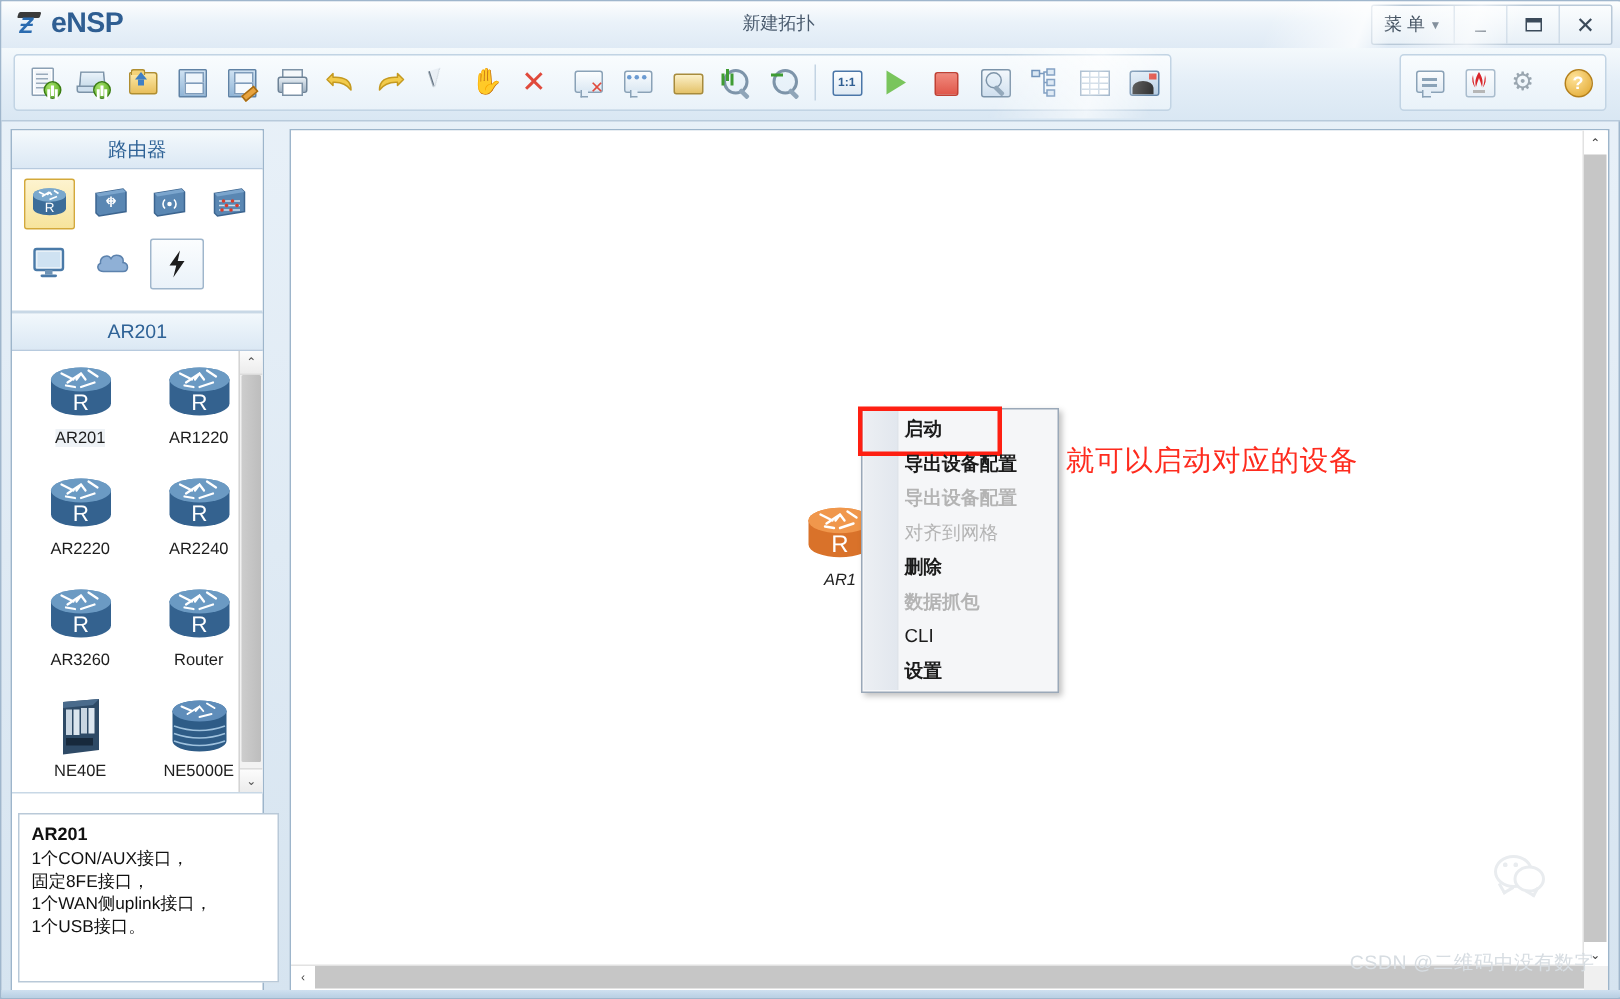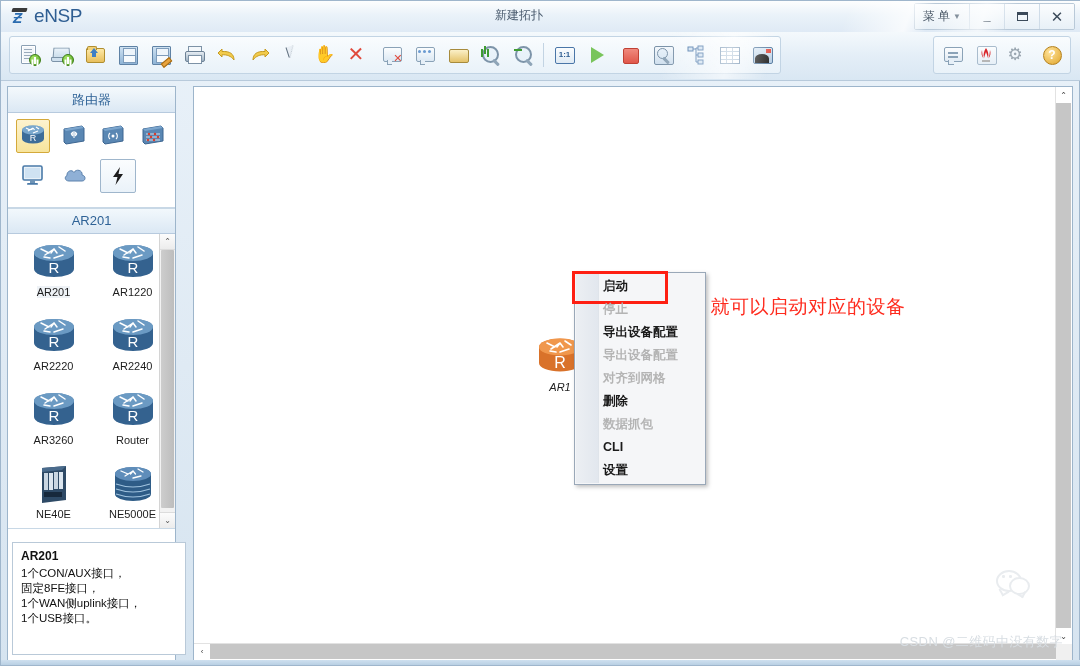--- a/index.html
+++ b/index.html
@@ -36,21 +36,21 @@
   }
   .logo-mark .bar{
     position:absolute;left:1px;top:2px;width:15px;height:4px;background:#3a3a3a;
     transform:skewX(-18deg);border-radius:1px;
   }
   .logo-mark .zed{
     position:absolute;left:2px;top:4px;font-size:15px;font-weight:bold;color:#2b6cb0;
     font-style:italic;line-height:15px;
   }
   .logo-text{
-    font-size:19px;font-weight:normal;color:#2f5e92;letter-spacing:-.4px;
+    font-size:19px;font-weight:bold;color:#2f5e92;letter-spacing:-.4px;
   }
   .win-title{
     position:absolute;left:0;top:6px;width:1036px;text-align:center;
     font-size:12px;color:#4a5b6e;
   }
   .win-ctrl{
     position:absolute;right:6px;top:2px;height:25px;display:flex;align-items:stretch;
     border:1px solid #b9c9d8;border-radius:2px;overflow:hidden;
     background:linear-gradient(180deg,#fafcfe,#e6eef6);
   }
@@ -383,21 +383,21 @@
   .ctx-strip{
     position:absolute;left:1px;top:1px;width:22px;bottom:1px;
     background:linear-gradient(90deg,#eceff3,#e2e7ee);
     border-right:1px solid #dfe4ea;
   }
   .ctx-item{
     position:relative;height:23px;line-height:23px;padding-left:28px;font-size:12.5px;
     color:#1b1b1b;font-weight:bold;
   }
   .ctx-item.disabled{color:#b4b4b4;}
-  .ctx-item.plain{font-weight:bold;}
+  .ctx-item.plain{font-weight:normal;}
   .red-box{
     position:absolute;left:-3px;top:-4px;width:96px;height:33px;
     border:3px solid #fe1f12;box-sizing:border-box;
   }
 
   
   .wm{
     position:absolute;right:18px;bottom:48px;display:flex;align-items:center;
     color:#eceff2;font-size:27px;font-weight:500;letter-spacing:1px;
     -webkit-text-stroke:1px #e6eaee;
@@ -824,23 +824,20 @@
         <span class="node-label">AR1</span>
       </div>
 
       <div class="ctxmenu">
         <div class="ctx-strip"></div>
 
         <div class="ctx-item">
           <span>启动</span>
           <span class="red-box"></span>
         </div>
-        <div class="ctx-item disabled">
-          <span>停止</span>
-        </div>
         <div class="ctx-item">
           <span>导出设备配置</span>
         </div>
         <div class="ctx-item disabled">
           <span>导出设备配置</span>
         </div>
         <div class="ctx-item disabled plain">
           <span>对齐到网格</span>
         </div>
         <div class="ctx-item">

